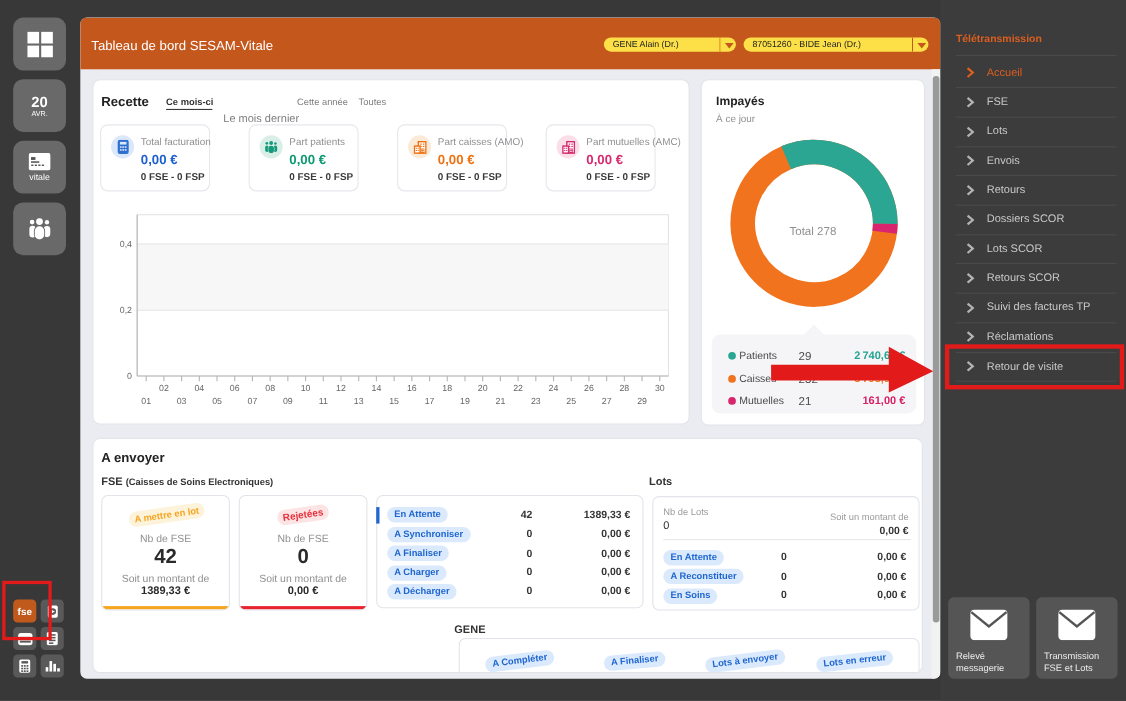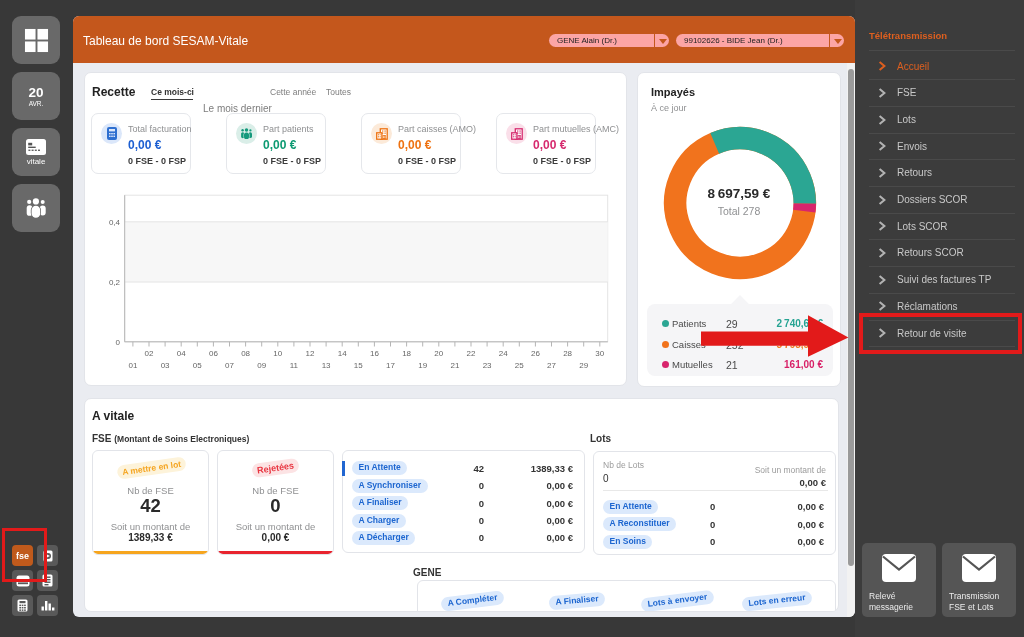--- a/index.html
+++ b/index.html
@@ -5,21 +5,21 @@
 *{margin:0;padding:0;box-sizing:border-box}
 html,body{width:1024px;height:637px;overflow:hidden;background:#383838;font-family:"Liberation Sans",sans-serif;position:relative}
 
 
 .sbtn{position:absolute;left:12px;width:48px;height:48px;background:#696969;border-radius:9px;color:#fff;display:flex;align-items:center;justify-content:center;flex-direction:column}
 
 
 #main{position:absolute;left:73px;top:16px;width:782px;height:601px;border-radius:6px;overflow:hidden;background:#eaecf1}
 #hdr{position:absolute;left:0;top:0;width:100%;height:47px;background:#c4571c}
 #hdr .title{position:absolute;left:10px;top:18px;color:#fff;font-size:12px}
-.dd{position:absolute;top:18px;height:13px;background:#fca5a5;border-radius:7px;font-size:8px;color:#222;line-height:13px}
+.dd{position:absolute;top:18px;height:13px;background:#fde047;border-radius:7px;font-size:8px;color:#222;line-height:13px}
 .dd .tx{position:absolute;left:8px;top:0;white-space:nowrap}
 .dd .btn{position:absolute;right:0;top:0;width:15px;height:13px;border-left:1px solid #c4571c;border-radius:0 7px 7px 0}
 .dd .btn:after{content:"";position:absolute;left:3.5px;top:4.5px;border-left:4px solid transparent;border-right:4px solid transparent;border-top:5px solid #c4571c}
 
 .card{position:absolute;background:#fff;border:1px solid #e2e4e9;border-radius:7px}
 
 
 .stat{position:absolute;top:97px;width:100px;height:61px;background:#fff;border:1px solid #e5e7eb;border-radius:7px}
 .stat .ic{position:absolute;left:9px;top:9px;width:21px;height:21px;border-radius:50%;display:flex;align-items:center;justify-content:center}
 .stat .t{position:absolute;left:36px;top:10px;font-size:9px;color:#8f9092;white-space:nowrap}
@@ -95,21 +95,21 @@
 </div>
 
 <div id="main">
   <div id="hdr">
     <div class="title">Tableau de bord SESAM-Vitale</div>
     <div class="dd" style="left:476px;width:120px">
         <span class="tx">GENE Alain (Dr.)</span>
         <span class="btn"></span>
       </div>
     <div class="dd" style="left:603px;width:168px">
-        <span class="tx">99102626 - BIDE Jean (Dr.)</span>
+        <span class="tx">87051260 - BIDE Jean (Dr.)</span>
         <span class="btn"></span>
       </div>
   </div>
 
   <div class="card" style="left:11px;top:56px;width:543px;height:314px">
     <div style="position:absolute;left:7px;top:12px;font-size:12px;font-weight:bold;color:#222">Recette</div>
     <div style="position:absolute;left:66px;top:14px;font-size:8.5px;color:#333;font-weight:bold;white-space:nowrap">Ce mois-ci</div>
     <div style="position:absolute;left:66px;top:26px;width:42px;height:1.4px;background:#3a3a3a"></div>
     <div style="position:absolute;left:118px;top:30px;font-size:10px;color:#7d7d7d;white-space:nowrap">Le mois dernier</div>
     <div style="position:absolute;left:185px;top:14px;font-size:8.5px;color:#7d7d7d;white-space:nowrap">Cette année</div>
@@ -293,21 +293,20 @@
   <div class="card" style="left:564px;top:56px;width:204px;height:315px">
     <div style="position:absolute;left:13px;top:13px;font-size:11px;font-weight:bold;color:#222">Impayés</div>
     <div style="position:absolute;left:13px;top:30px;font-size:9px;color:#8f9092">À ce jour</div>
     <svg style="position:absolute;left:25px;top:53px" width="154" height="154" viewBox="0 0 154 154">
       <g transform="rotate(-113 77 77)">
         <circle cx="77" cy="77" r="64.75" fill="none" stroke="#f1731d" stroke-width="22.5"></circle>
         <circle cx="77" cy="77" r="64.75" fill="none" stroke="#2ba693" stroke-width="22.5" stroke-dasharray="128.1 278.8"></circle>
         <circle cx="77" cy="77" r="64.75" fill="none" stroke="#d8256d" stroke-width="22.5" stroke-dasharray="0 128.1 7.6 271.2"></circle>
       </g>
     </svg>
-    <div style="position:absolute;left:0;top:113px;width:100%;text-align:center;font-size:13.5px;font-weight:bold;color:#2a2a2a">8 697,59 €</div>
     <div style="position:absolute;left:0;top:132px;width:100%;text-align:center;font-size:10.5px;color:#8f9092">Total 278</div>
     <div style="position:absolute;left:95px;top:225px;width:14px;height:14px;background:#f5f5f7;transform:rotate(45deg)"></div>
     <div style="position:absolute;left:9px;top:231px;width:186px;height:72px;background:#f5f5f7;border-radius:8px">
       <div class="lgrow" style="top:14px">
         <span class="d" style="background:#2ba693"></span>
           <span class="l">Patients</span>
           <span class="n">29</span>
           <span class="a" style="color:#26a392">2 740,69 €</span>
       </div>
       <div class="lgrow" style="top:34.5px">
@@ -319,22 +318,22 @@
       <div class="lgrow" style="top:55px">
         <span class="d" style="background:#d8256d"></span>
           <span class="l">Mutuelles</span>
           <span class="n">21</span>
           <span class="a" style="color:#d81f66">161,00 €</span>
       </div>
     </div>
   </div>
 
   <div class="card" style="left:11px;top:382px;width:755px;height:214px;border-radius:7px;overflow:hidden">
-    <div style="position:absolute;left:7px;top:10px;font-size:12px;font-weight:bold;color:#222">A vitale</div>
-    <div style="position:absolute;left:7px;top:34px;font-size:10px;font-weight:bold;color:#333">FSE <span style="font-size:8.5px">(Montant de Soins Electroniques)</span></div>
+    <div style="position:absolute;left:7px;top:10px;font-size:12px;font-weight:bold;color:#222">A envoyer</div>
+    <div style="position:absolute;left:7px;top:34px;font-size:10px;font-weight:bold;color:#333">FSE <span style="font-size:8.5px">(Caisses de Soins Electroniques)</span></div>
 
     <div class="card" style="left:7px;top:51px;width:117px;height:105px;border-radius:6px;overflow:hidden">
       <div style="position:absolute;left:0;bottom:0;width:100%;height:3.5px;background:#f6a51e"></div>
       <div style="position:absolute;left:24px;top:10px;transform:rotate(-8deg);background:#fdf3da;color:#f5a623;font-weight:bold;font-size:8.5px;border-radius:8px;padding:2px 5px;white-space:nowrap">A mettre en lot</div>
       <div style="position:absolute;width:100%;top:34px;text-align:center;font-size:9.5px;color:#8f9092">Nb de FSE</div>
       <div style="position:absolute;width:100%;top:44px;text-align:center;font-size:18.5px;font-weight:bold;color:#2a2a2a">42</div>
       <div style="position:absolute;width:100%;top:70px;text-align:center;font-size:9.5px;color:#8f9092">Soit un montant de</div>
       <div style="position:absolute;width:100%;top:81px;text-align:center;font-size:10px;font-weight:bold;color:#2a2a2a">1389,33 €</div>
     </div>
     <div class="card" style="left:132px;top:51px;width:117px;height:105px;border-radius:6px;overflow:hidden">

